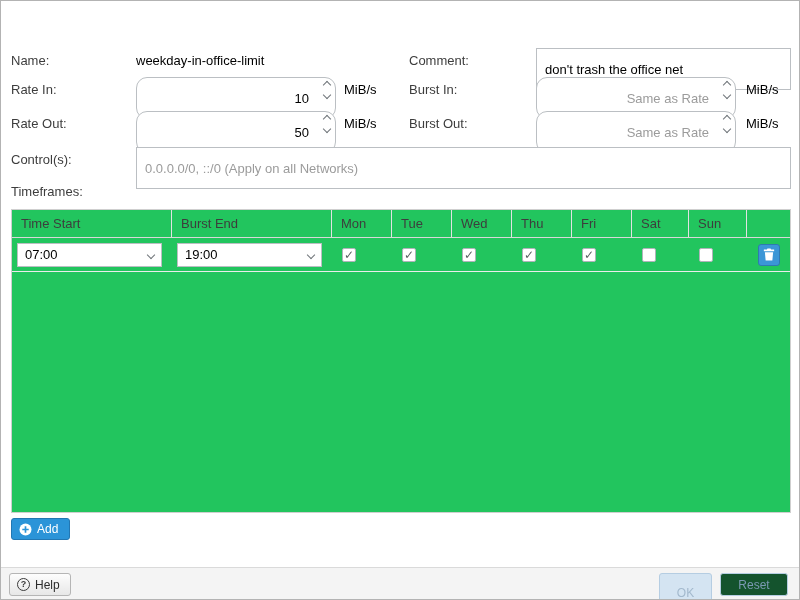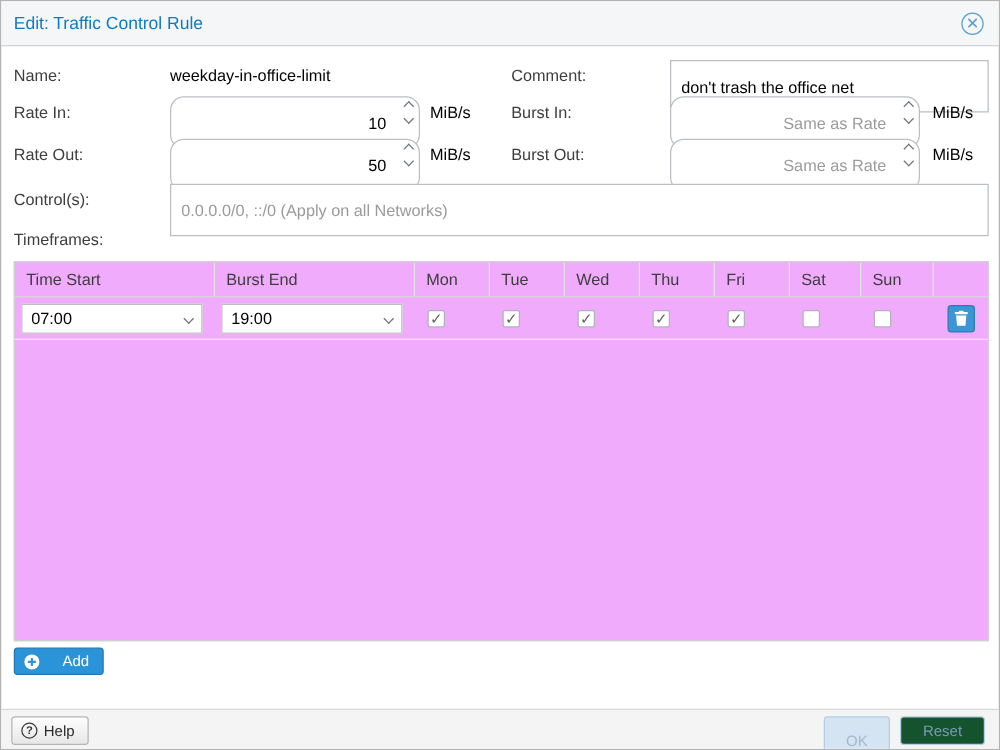--- a/index.html
+++ b/index.html
@@ -19,57 +19,53 @@
   .field { position:absolute; height:42px; }
   .tf { width:100%; height:100%; border:1px solid #bbbfc3; font-size:13px; color:#000; padding:0 8px; background:#fff; font-family:inherit; outline:none; }
   .tf::placeholder { color:#9b9b9b; opacity:1; }
   .tf.num { text-align:right; padding-right:26px;border-radius:11px; }
   .spin { position:absolute; right:6px; top:0; height:26px; display:flex; flex-direction:column; justify-content:center; gap:4px; cursor:pointer; }
   .chev { display:block; width:6px; height:6px; border-left:1px solid #6f7479; border-top:1px solid #6f7479; }
   .chev.up { transform:rotate(45deg); }
   .chev.down { transform:rotate(-135deg); }
 
   
-  .grid { position:absolute; left:10px; top:208px; width:780px; height:304px; border:1px solid #cfcfcf; background:#f0abfc; }
+  .grid { position:absolute; left:10px; top:208px; width:780px; height:304px; border:1px solid #cfcfcf; background:#22c55e; }
   .grid-header { display:flex; height:28px; border-bottom:1px solid #d8d8d8; }
   .gh { font-size:13px; color:#3d3d3d; line-height:27px; padding-left:9px; border-right:1px solid #e2e2e2; overflow:hidden; }
   .gh:last-child { border-right:none; }
   .grid-row { display:flex; height:34px; border-bottom:1px solid #ececec; align-items:center; }
   .gc { height:100%; display:flex; align-items:center; }
   .c-start { width:160px; } .c-end { width:160px; }
   .c-day { width:60px; } .c-sat { width:57px; } .c-sun { width:58px; }
   .c-act { flex:1; justify-content:center; }
 
   .combo { position:relative; width:145px; height:24px; margin-left:5px; border:1px solid #bbbfc3; background:#fff; cursor:pointer; }
   .combo-text { position:absolute; left:7px; top:0; line-height:22px; font-size:13px; color:#000; }
   .combo-trigger { position:absolute; right:7px; top:8px; }
 
   .cb { position:relative; width:14px; height:14px; margin-left:10px; border:1px solid #b0b4ba; border-radius:2px; background:#fff; cursor:pointer; }
   .cb.checked::after { content:"\2713"; position:absolute; left:1px; top:-1px; font-size:12px; color:#5c6064; }
 
   .btn-trash { width:22px; height:22px; background:#3b96d6; border:1px solid #2e7ab0; border-radius:3px; display:flex; align-items:center; justify-content:center; cursor:pointer; }
 
-  .btn-add { position:absolute; left:10px; top:517px; height:22px; padding:0 11px 0 7px; background:#2b94d8; border:1px solid #2277b3; border-radius:3px; color:#fff; font-size:12px; display:flex; align-items:center; gap:18px; cursor:pointer; font-family:inherit; }
+  .btn-add { position:absolute; left:10px; top:517px; height:22px; padding:0 11px 0 7px; background:#2b94d8; border:1px solid #2277b3; border-radius:3px; color:#fff; font-size:12px; display:flex; align-items:center; gap:5px; cursor:pointer; font-family:inherit; }
 
   
   .footer { position:absolute; left:0; right:0; top:566px; height:34px; background:#f4f4f4; border-top:1px solid #dadada; }
   .btn-help { position:absolute; left:8px; top:5px; height:23px; padding:0 10px 0 7px; background:linear-gradient(#fdfdfd,#e7e7e7); border:1px solid #b5b5b5; border-radius:3px; font-size:12px; color:#2b2b2b; display:flex; align-items:center; gap:5px; cursor:pointer; font-family:inherit; }
   .help-q { display:inline-block; width:13px; height:13px; border:1px solid #3a3a3a; border-radius:50%; font-size:9px; font-weight:bold; line-height:11px; text-align:center; color:#3a3a3a; }
   .btn-ok { position:absolute; right:87px; top:5px; width:53px; height:40px; background:#d4e4f2; border:1px solid #b5cde2; border-radius:3px; color:#a3b9cd; font-size:12px; cursor:pointer; font-family:inherit; }
   .btn-reset { position:absolute; right:11px; top:5px; width:68px; height:23px; background:#14532d; border:1px solid #b5cde2; border-radius:3px; color:#7b99b3; font-size:12px; cursor:pointer; font-family:inherit; }
 </style>
 </head>
 <body>
 
 <div class="dialog">
 
-  <div class="titlebar">
-    <span class="title">Edit: Traffic Control Rule</span>
-    <span class="close-btn">✕</span>
-  </div>
 
   <span class="lbl" style="left:10px; top:47px;">Name:</span>
   <span class="val-text" style="left:135px; top:47px;">weekday-in-office-limit</span>
 
   <span class="lbl" style="left:408px; top:47px;">Comment:</span>
   <div class="field" style="left:535px; top:47px; width:255px;">
     <input class="tf" type="text" value="don't trash the office net" style="">
   </div>
 
   <span class="lbl" style="left:10px; top:76px;">Rate In:</span>

